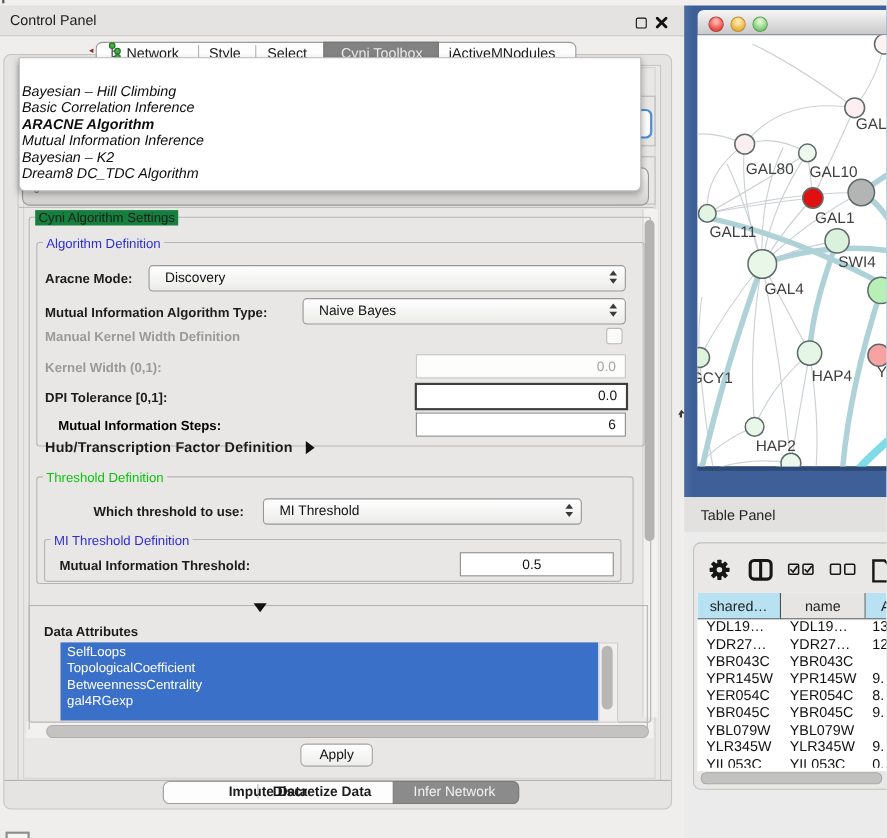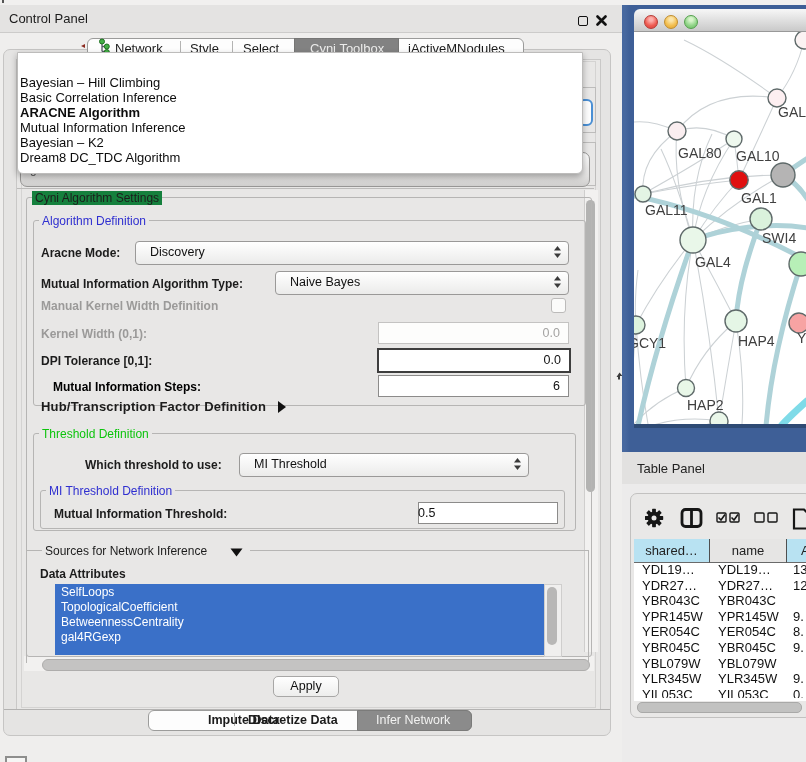--- a/index.html
+++ b/index.html
@@ -107,24 +107,23 @@
 <svg class="abs arrows" style="left:513px;top:457px;" viewBox="0 0 9 14">
       <path d="M4.5 1 L8 5.5 L1 5.5 Z" fill="#3a3a3a"></path>
       <path d="M4.5 13 L8 8.5 L1 8.5 Z" fill="#3a3a3a"></path>
     </svg>
 
 <div class="abs" style="left:40px;top:490px;width:523px;height:37px;border:1px solid #b6b5b4;border-radius:3px;"></div>
 <div class="abs" style="left:46px;top:484px;background:#e8e7e6;padding:0 3px;font-size:12px;color:#2f2fd0;">MI Threshold Definition</div>
 
 <div class="abs b" style="left:54px;top:507px;font-size:12px;color:#1c1c1c;">Mutual Information Threshold:</div>
 <div class="abs" style="left:418px;top:502px;width:138px;height:20px;background:#fff;border:1px solid #8c8b8a;"></div>
-<div class="abs" style="left:418px;top:506px;width:131px;text-align:left;font-size:12.5px;color:#111;">0.5</div>
+<div class="abs" style="left:418px;top:506px;width:131px;text-align:center;font-size:12.5px;color:#111;">0.5</div>
 
 <div class="abs" style="left:26px;top:550px;width:561px;height:112px;border:1px solid #b6b5b4;border-top:1px solid #b6b5b4;border-bottom:none;"></div>
-<div class="abs" style="left:42px;top:544px;background:#e8e7e6;padding:0 3px 0 3px;width:202px;font-size:12px;color:#1c1c1c;">Sources for Network Inference</div>
 <svg class="abs" style="left:230px;top:548px;" width="13" height="9" viewBox="0 0 13 9">
       <path d="M0.5 0.5 L12.5 0.5 L6.5 8.5 Z" fill="#111"></path>
     </svg>
 <div class="abs b" style="left:40px;top:567px;font-size:12px;color:#1c1c1c;">Data Attributes</div>
 
 <div class="abs" style="left:55px;top:584px;width:489px;height:71px;background:#3a70c8;"></div>
 <div class="abs" style="left:544px;top:584px;width:16px;height:71px;background:#f0efee;border:1px solid #cfcecd;"></div>
 <div class="abs" style="left:547px;top:587px;width:10px;height:58px;background:#b8b7b6;border-radius:5px;"></div>
 <div class="abs" style="left:61px;top:585px;font-size:12px;color:#fff;line-height:15px;">SelfLoops<br>TopologicalCoefficient<br>BetweennessCentrality<br>gal4RGexp</div>
 
@@ -134,21 +133,21 @@
 <div class="abs" style="left:148px;top:710px;width:322px;height:19px;background:#fdfdfd;border:1px solid #9c9c9b;border-radius:6px;"></div>
 <div class="abs" style="left:357px;top:710px;width:113px;height:19px;background:#8b8b8b;border:1px solid #7b7b7a;border-radius:0 6px 6px 0;"></div>
 <div class="abs" style="left:234px;top:713px;width:1px;height:13px;background:#b4b4b3;"></div>
 <div class="abs" style="left:160px;top:713px;font-size:12.5px;color:#1c1c1c;font-weight:bold;margin-left:48px;">Impute Data</div>
 <div class="abs" style="left:248px;top:713px;font-size:12.5px;color:#1c1c1c;font-weight:bold;">Discretize Data</div>
 <div class="abs" style="left:376px;top:713px;font-size:12.5px;color:#f2f2f1;">Infer Network</div>
 
 <div class="abs" style="left:5px;top:756px;width:18px;height:10px;border:2px solid #8e8e8d;background:#f6f6f5;"></div>
 
 <div class="abs" style="left:17px;top:52px;width:564px;height:120px;background:#fff;border:1px solid #bdbcbb;border-radius:0 0 6px 6px;box-shadow:0 3px 6px rgba(0,0,0,0.3);"></div>
-<div class="abs" style="left:20px;top:75px;font-size:13px;color:#0c0c0c;line-height:15px;">Bayesian – Hill Climbing<br>Basic Correlation Inference<br><span class="b">ARACNE Algorithm</span><br>Mutual Information Inference<br>Bayesian – K2<br>Dream8 DC_TDC Algorithm</div>
+<div class="abs" style="left:20px;top:75px;font-size:13px;color:#0c0c0c;line-height:15px;font-style:italic;">Bayesian – Hill Climbing<br>Basic Correlation Inference<br><span class="b">ARACNE Algorithm</span><br>Mutual Information Inference<br>Bayesian – K2<br>Dream8 DC_TDC Algorithm</div>
 
 <svg class="abs" style="left:616px;top:372px;" width="7" height="8" viewBox="0 0 7 8">
       <path d="M0.5 5 L3.5 0.5 L6.5 4 L4 4 L4 7.5 L2 7.5 L2 5 Z" fill="#3c3c3c"></path>
     </svg>
 
 <div class="abs" style="left:622px;top:5px;width:184px;height:447px;background:linear-gradient(to right,#47689f 0,#47689f 3px,#3e5f97 8px,#3e5f97 100%);"></div>
 
 <div class="abs" style="left:634px;top:9px;width:172px;height:22px;background:linear-gradient(#f7f7f7,#c9c9c9);border-radius:6px 0 0 0;border-bottom:1px solid #999;"></div>
 <div class="abs" style="left:644px;top:15px;width:12px;height:12px;border-radius:50%;background:radial-gradient(circle at 50% 30%,#fdb0ac 0 15%,#ee5a50 60%,#da423c);border:0.5px solid #b53c36;"></div>
 <div class="abs" style="left:664px;top:15px;width:12px;height:12px;border-radius:50%;background:radial-gradient(circle at 50% 30%,#fbe5a9 0 15%,#f2bd4c 60%,#e0a335);border:0.5px solid #c08d2e;"></div>

